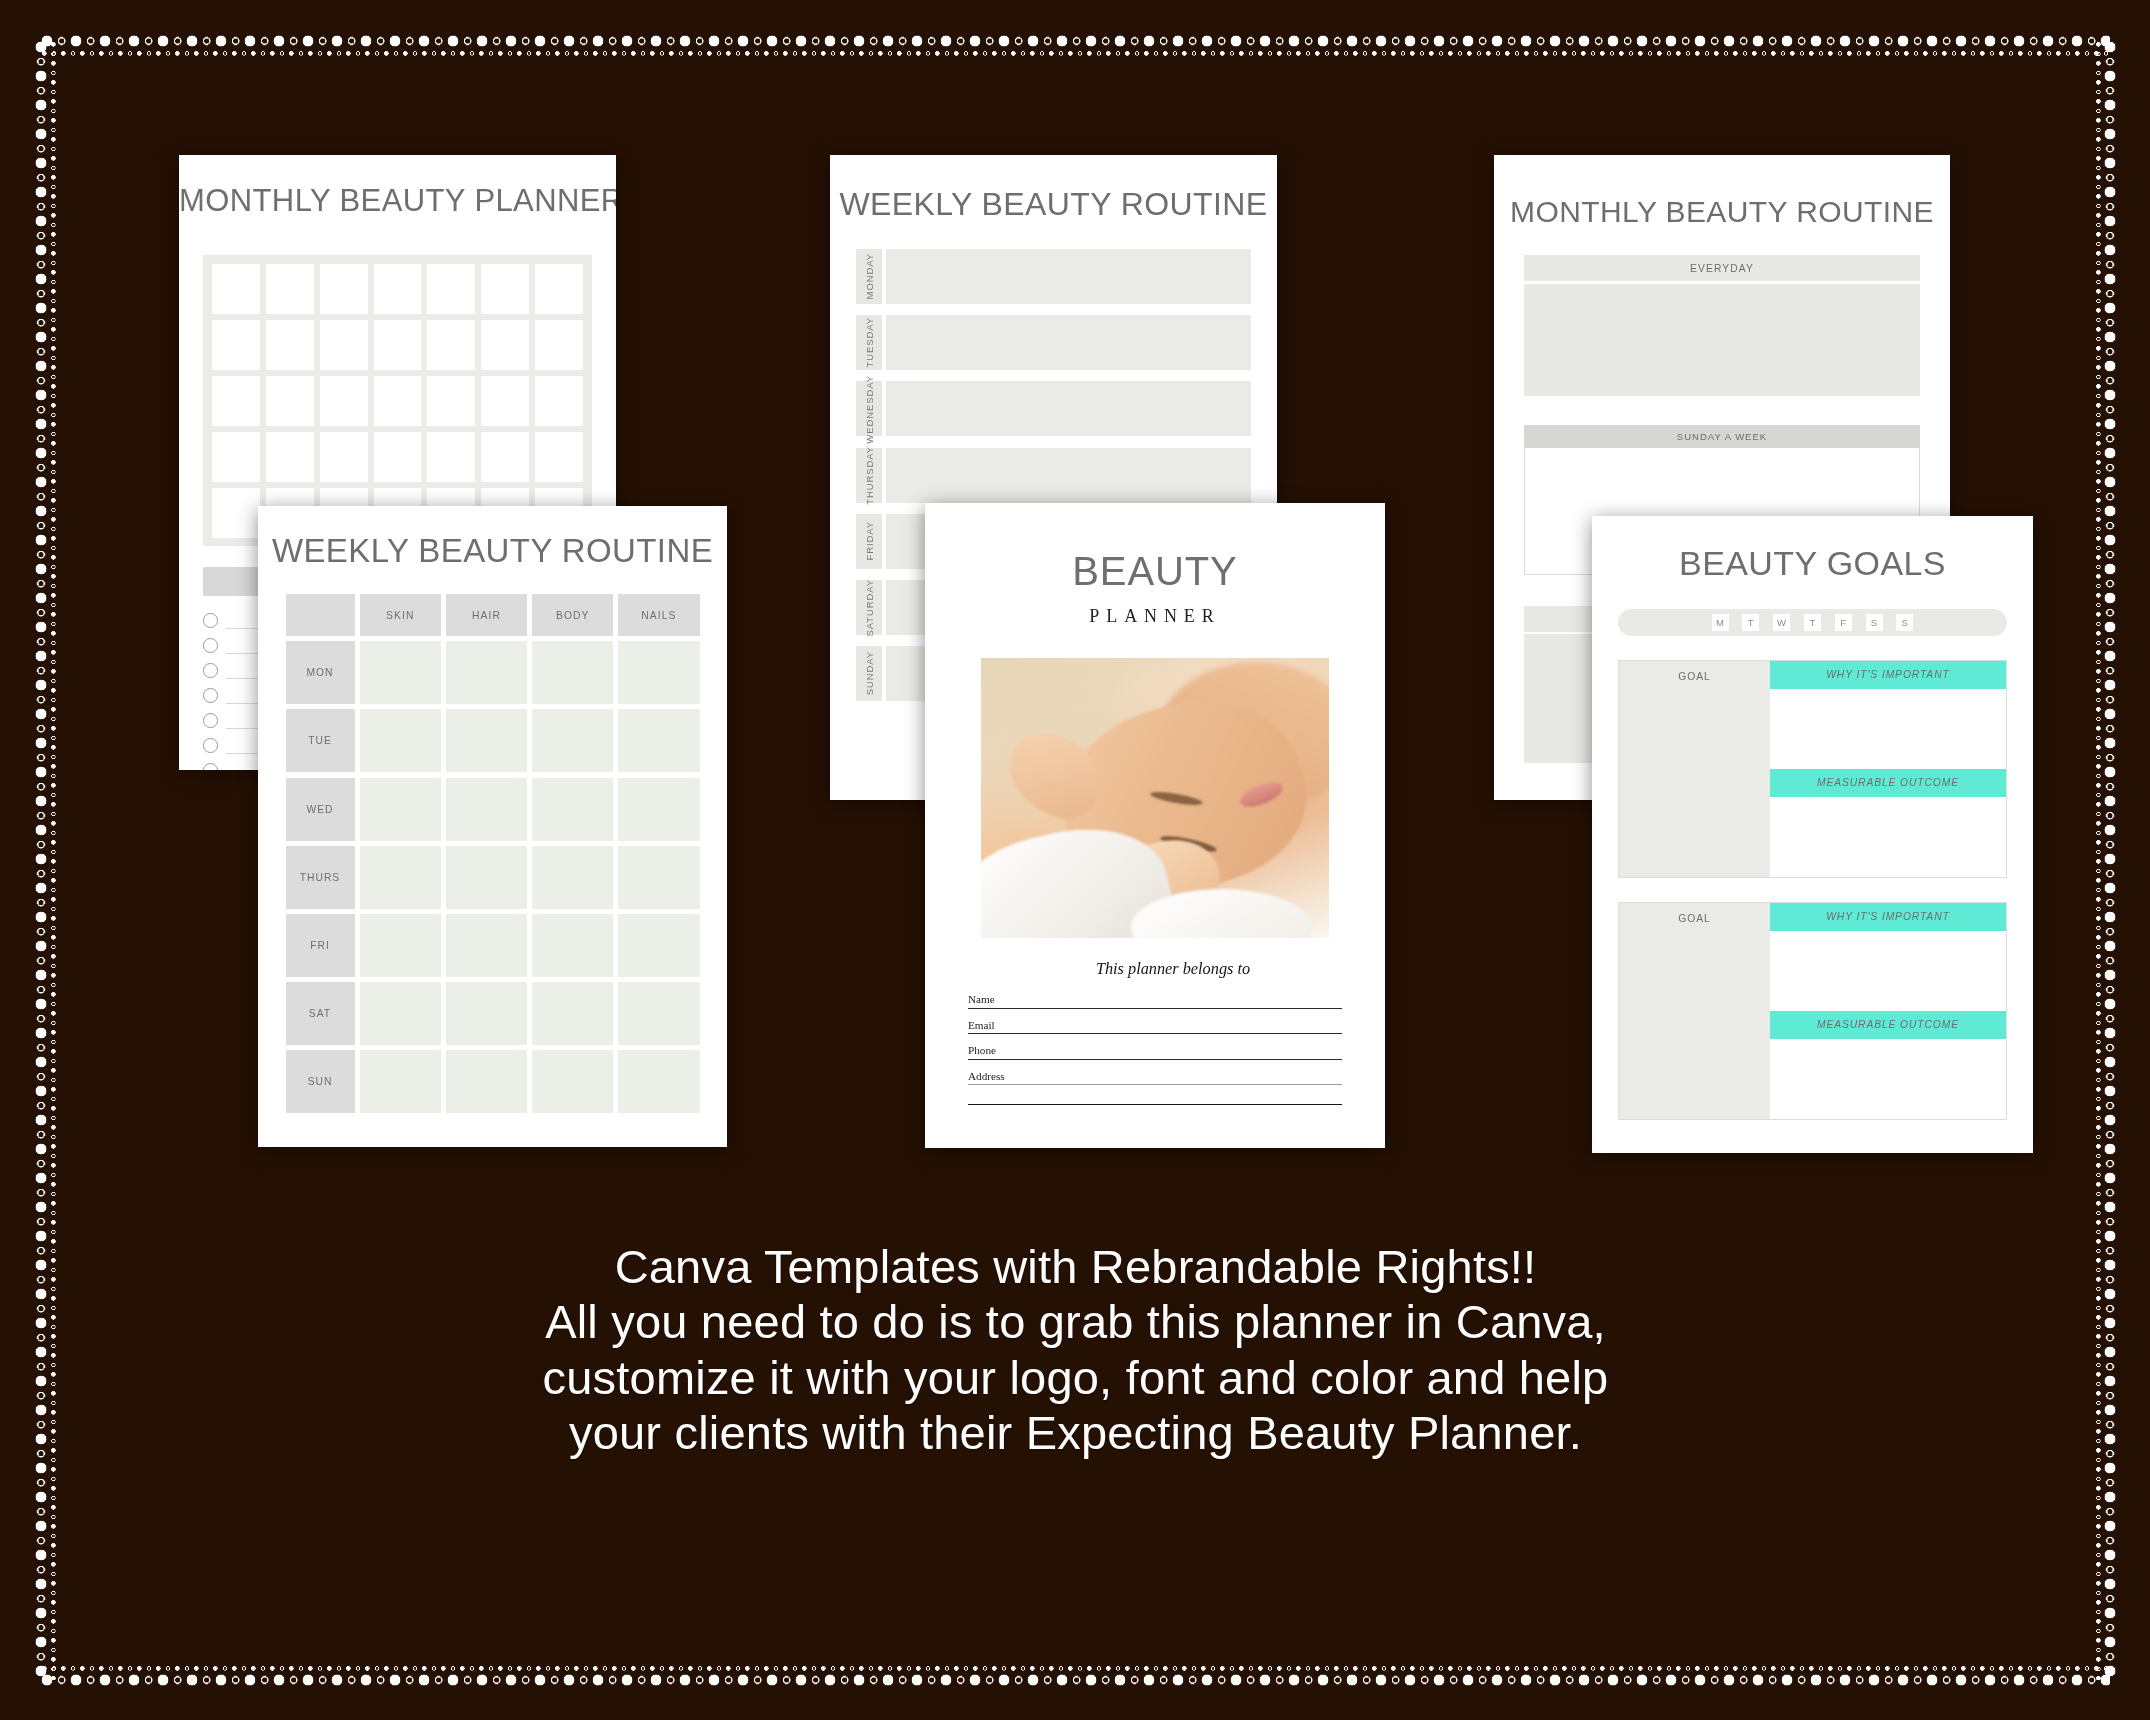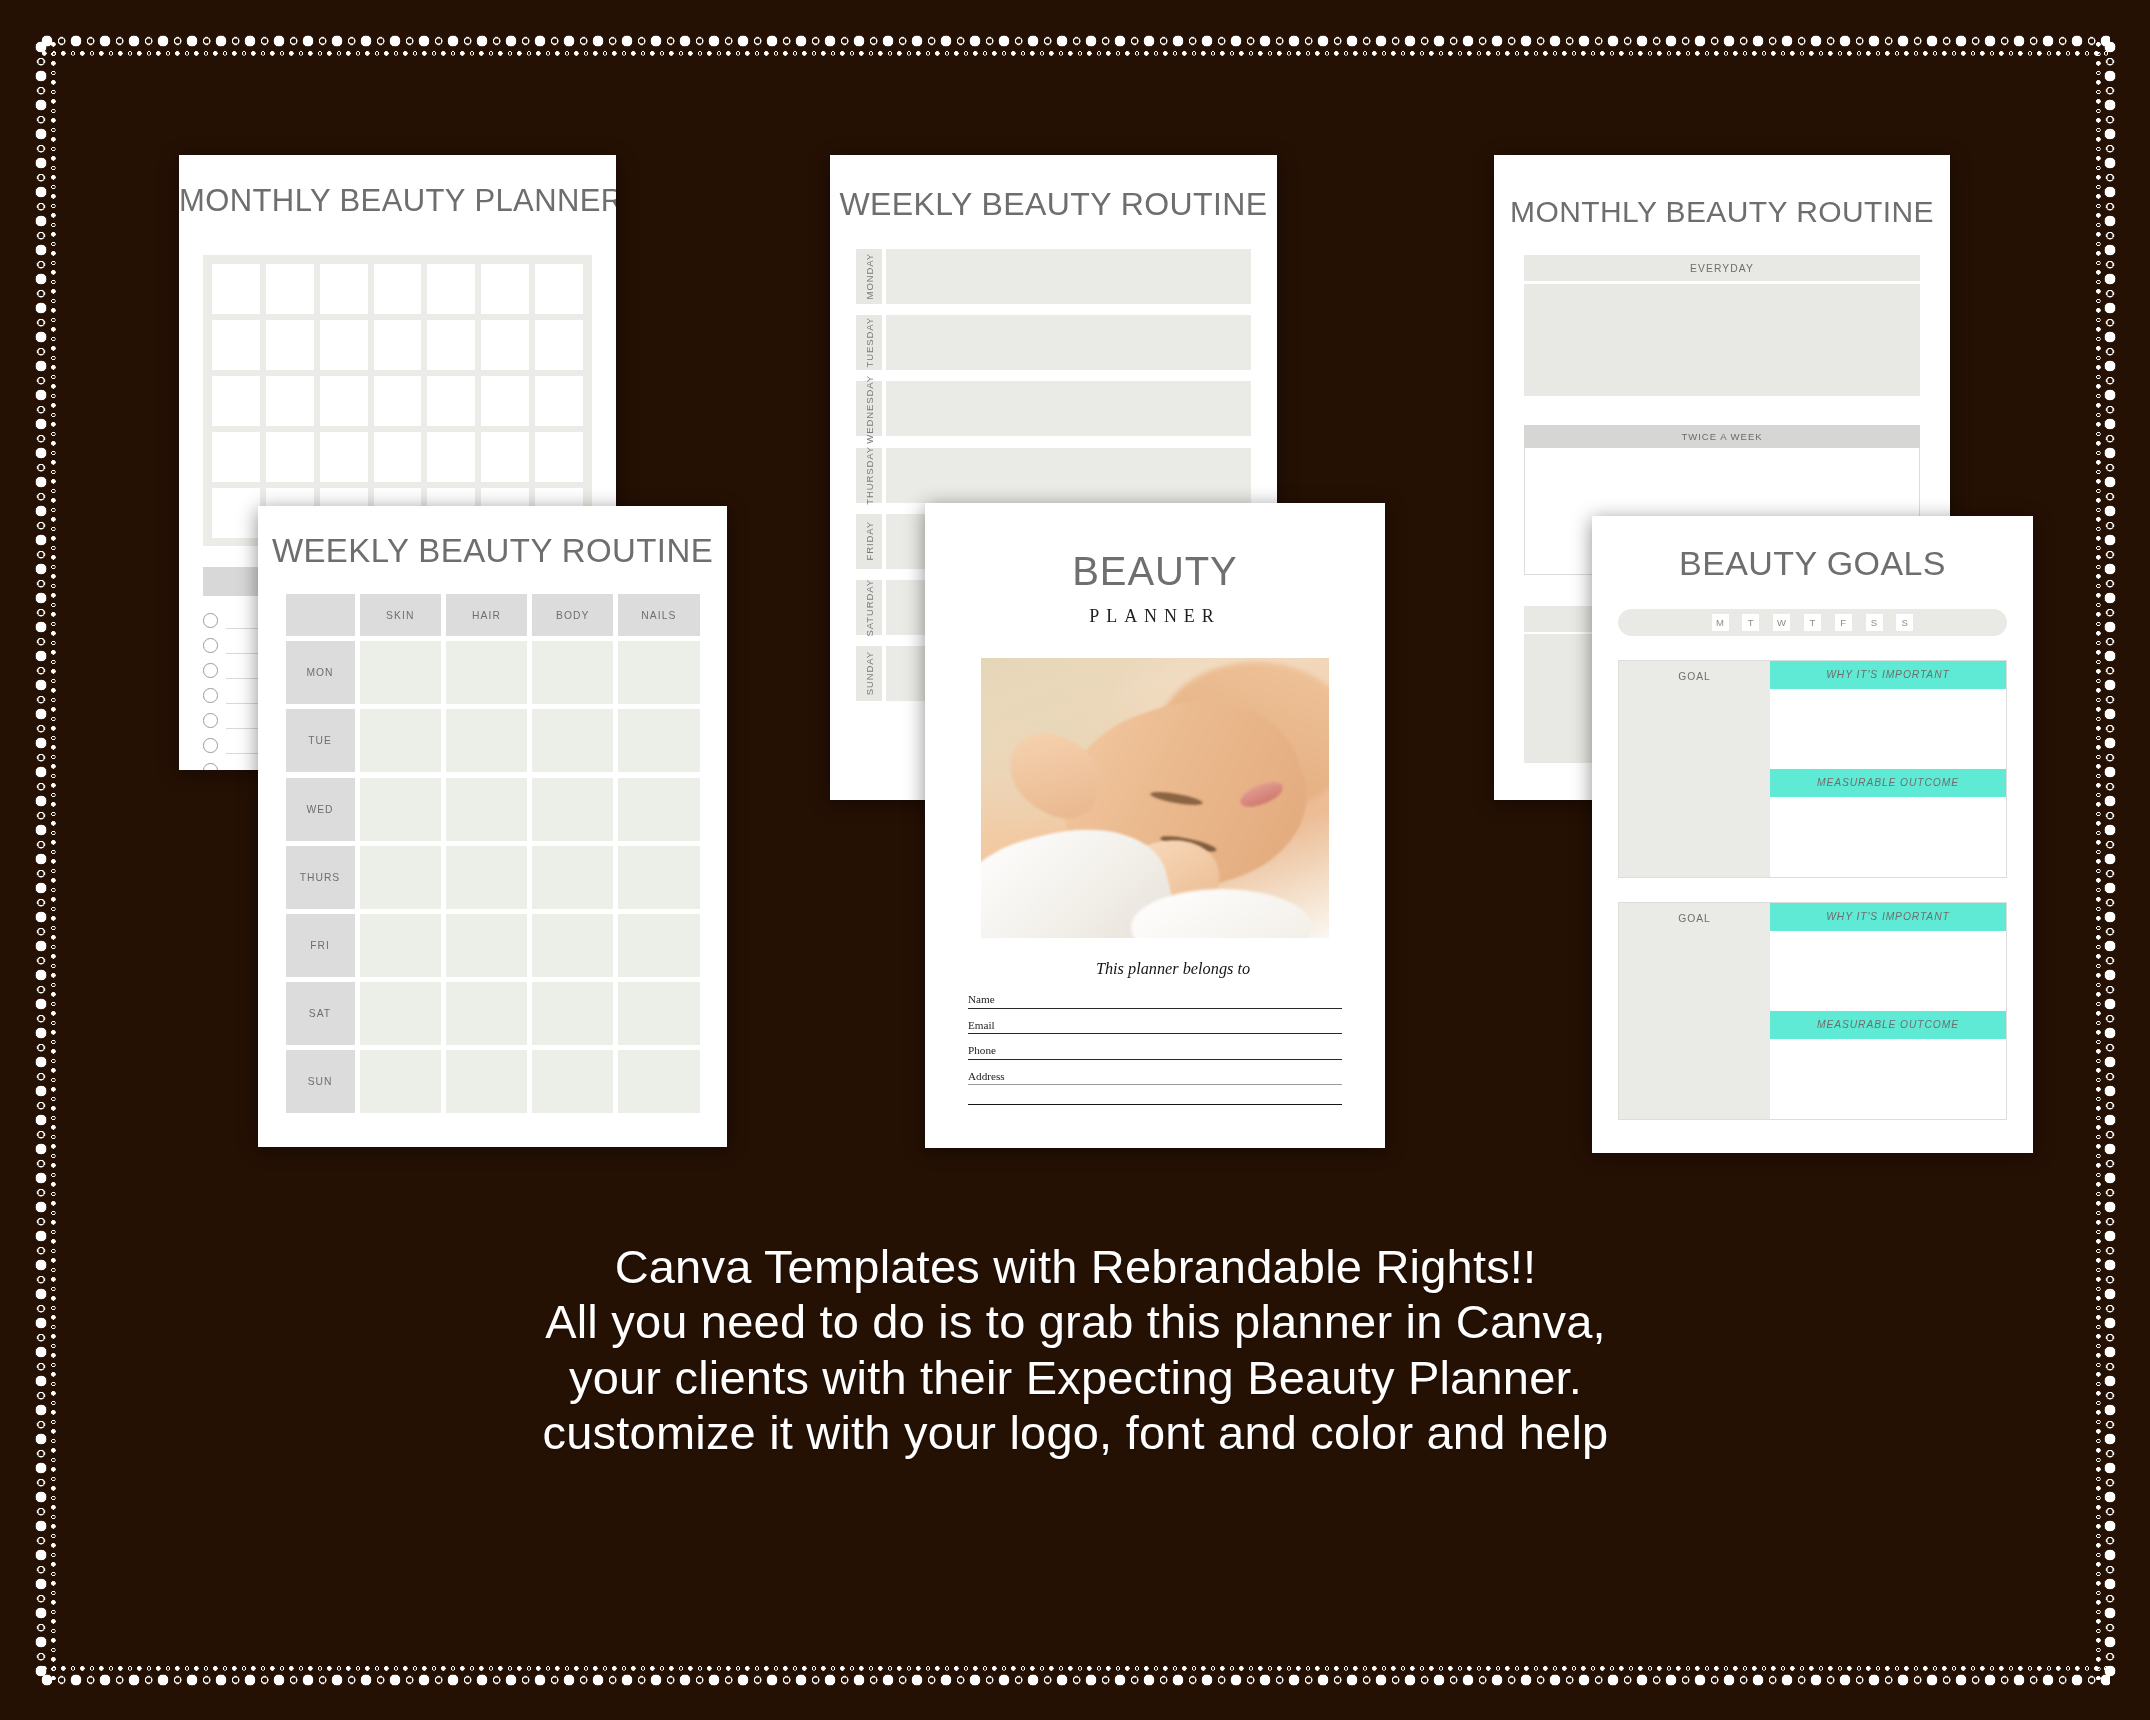--- a/index.html
+++ b/index.html
@@ -414,21 +414,21 @@
     </div>
   </div>
 </div>
 
 <div class="card" id="card-monthly-routine">
   <div class="card-title">MONTHLY BEAUTY ROUTINE</div>
   <div class="mr-head">EVERYDAY</div>
   <div class="mr-bigbox"></div>
   <div class="mr-two">
     <div class="mr-col">
-      <div class="mr-subhead">TWICE A WEEK</div>
+      <div class="mr-subhead">SUNDAY A WEEK</div>
       <div class="mr-subbox"></div>
     </div>
   </div>
   <div class="mr-head2">ONCE A MONTH</div>
   <div class="mr-bigbox2"></div>
 </div>
 
 <div class="card" id="card-weekly-table">
   <div class="card-title">WEEKLY BEAUTY ROUTINE</div>
   <div class="wt-table">
@@ -547,16 +547,16 @@
       <div class="bg-rfill"></div>
       <div class="bg-rhead">MEASURABLE OUTCOME</div>
       <div class="bg-rfill"></div>
     </div>
   </div>
 </div>
 
 <div id="promo">
   <div>Canva Templates with Rebrandable Rights!!</div>
   <div>All you need to do is to grab this planner in Canva,</div>
+  <div>customize it with your logo, font and color and help</div>
   <div>your clients with their Expecting Beauty Planner.</div>
-  <div>customize it with your logo, font and color and help</div>
 </div>
 
 
 </body></html>

